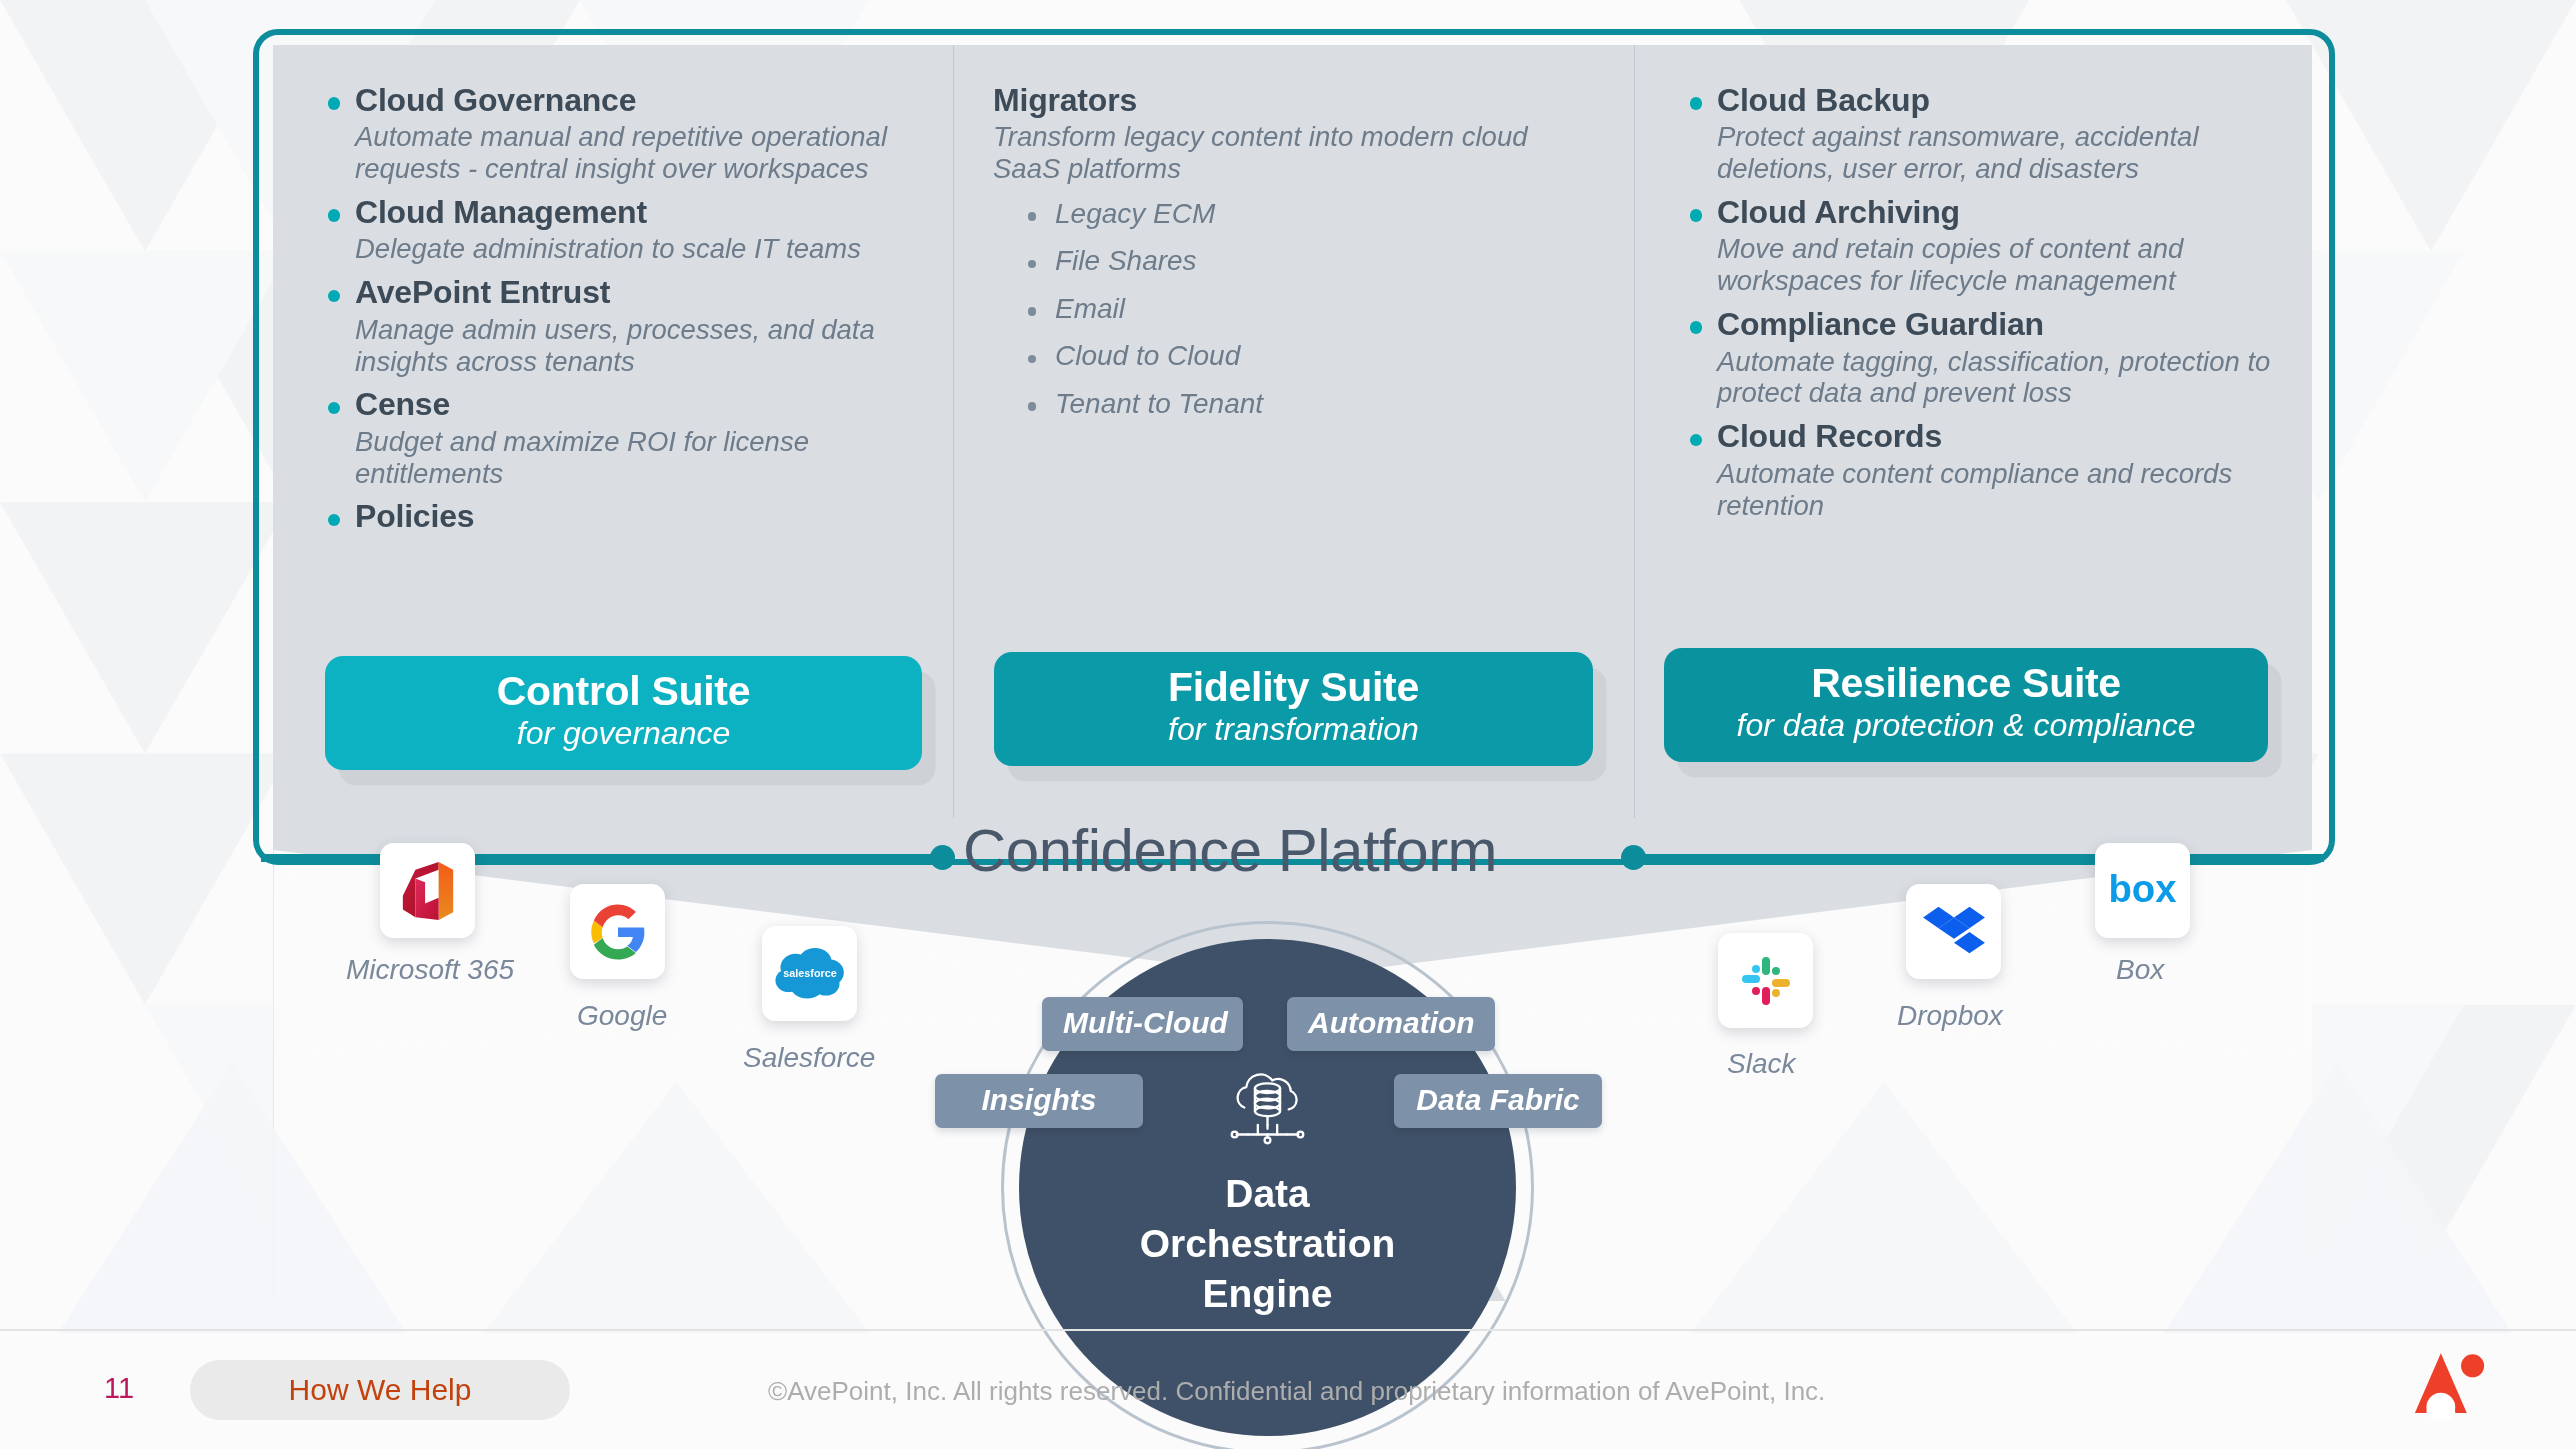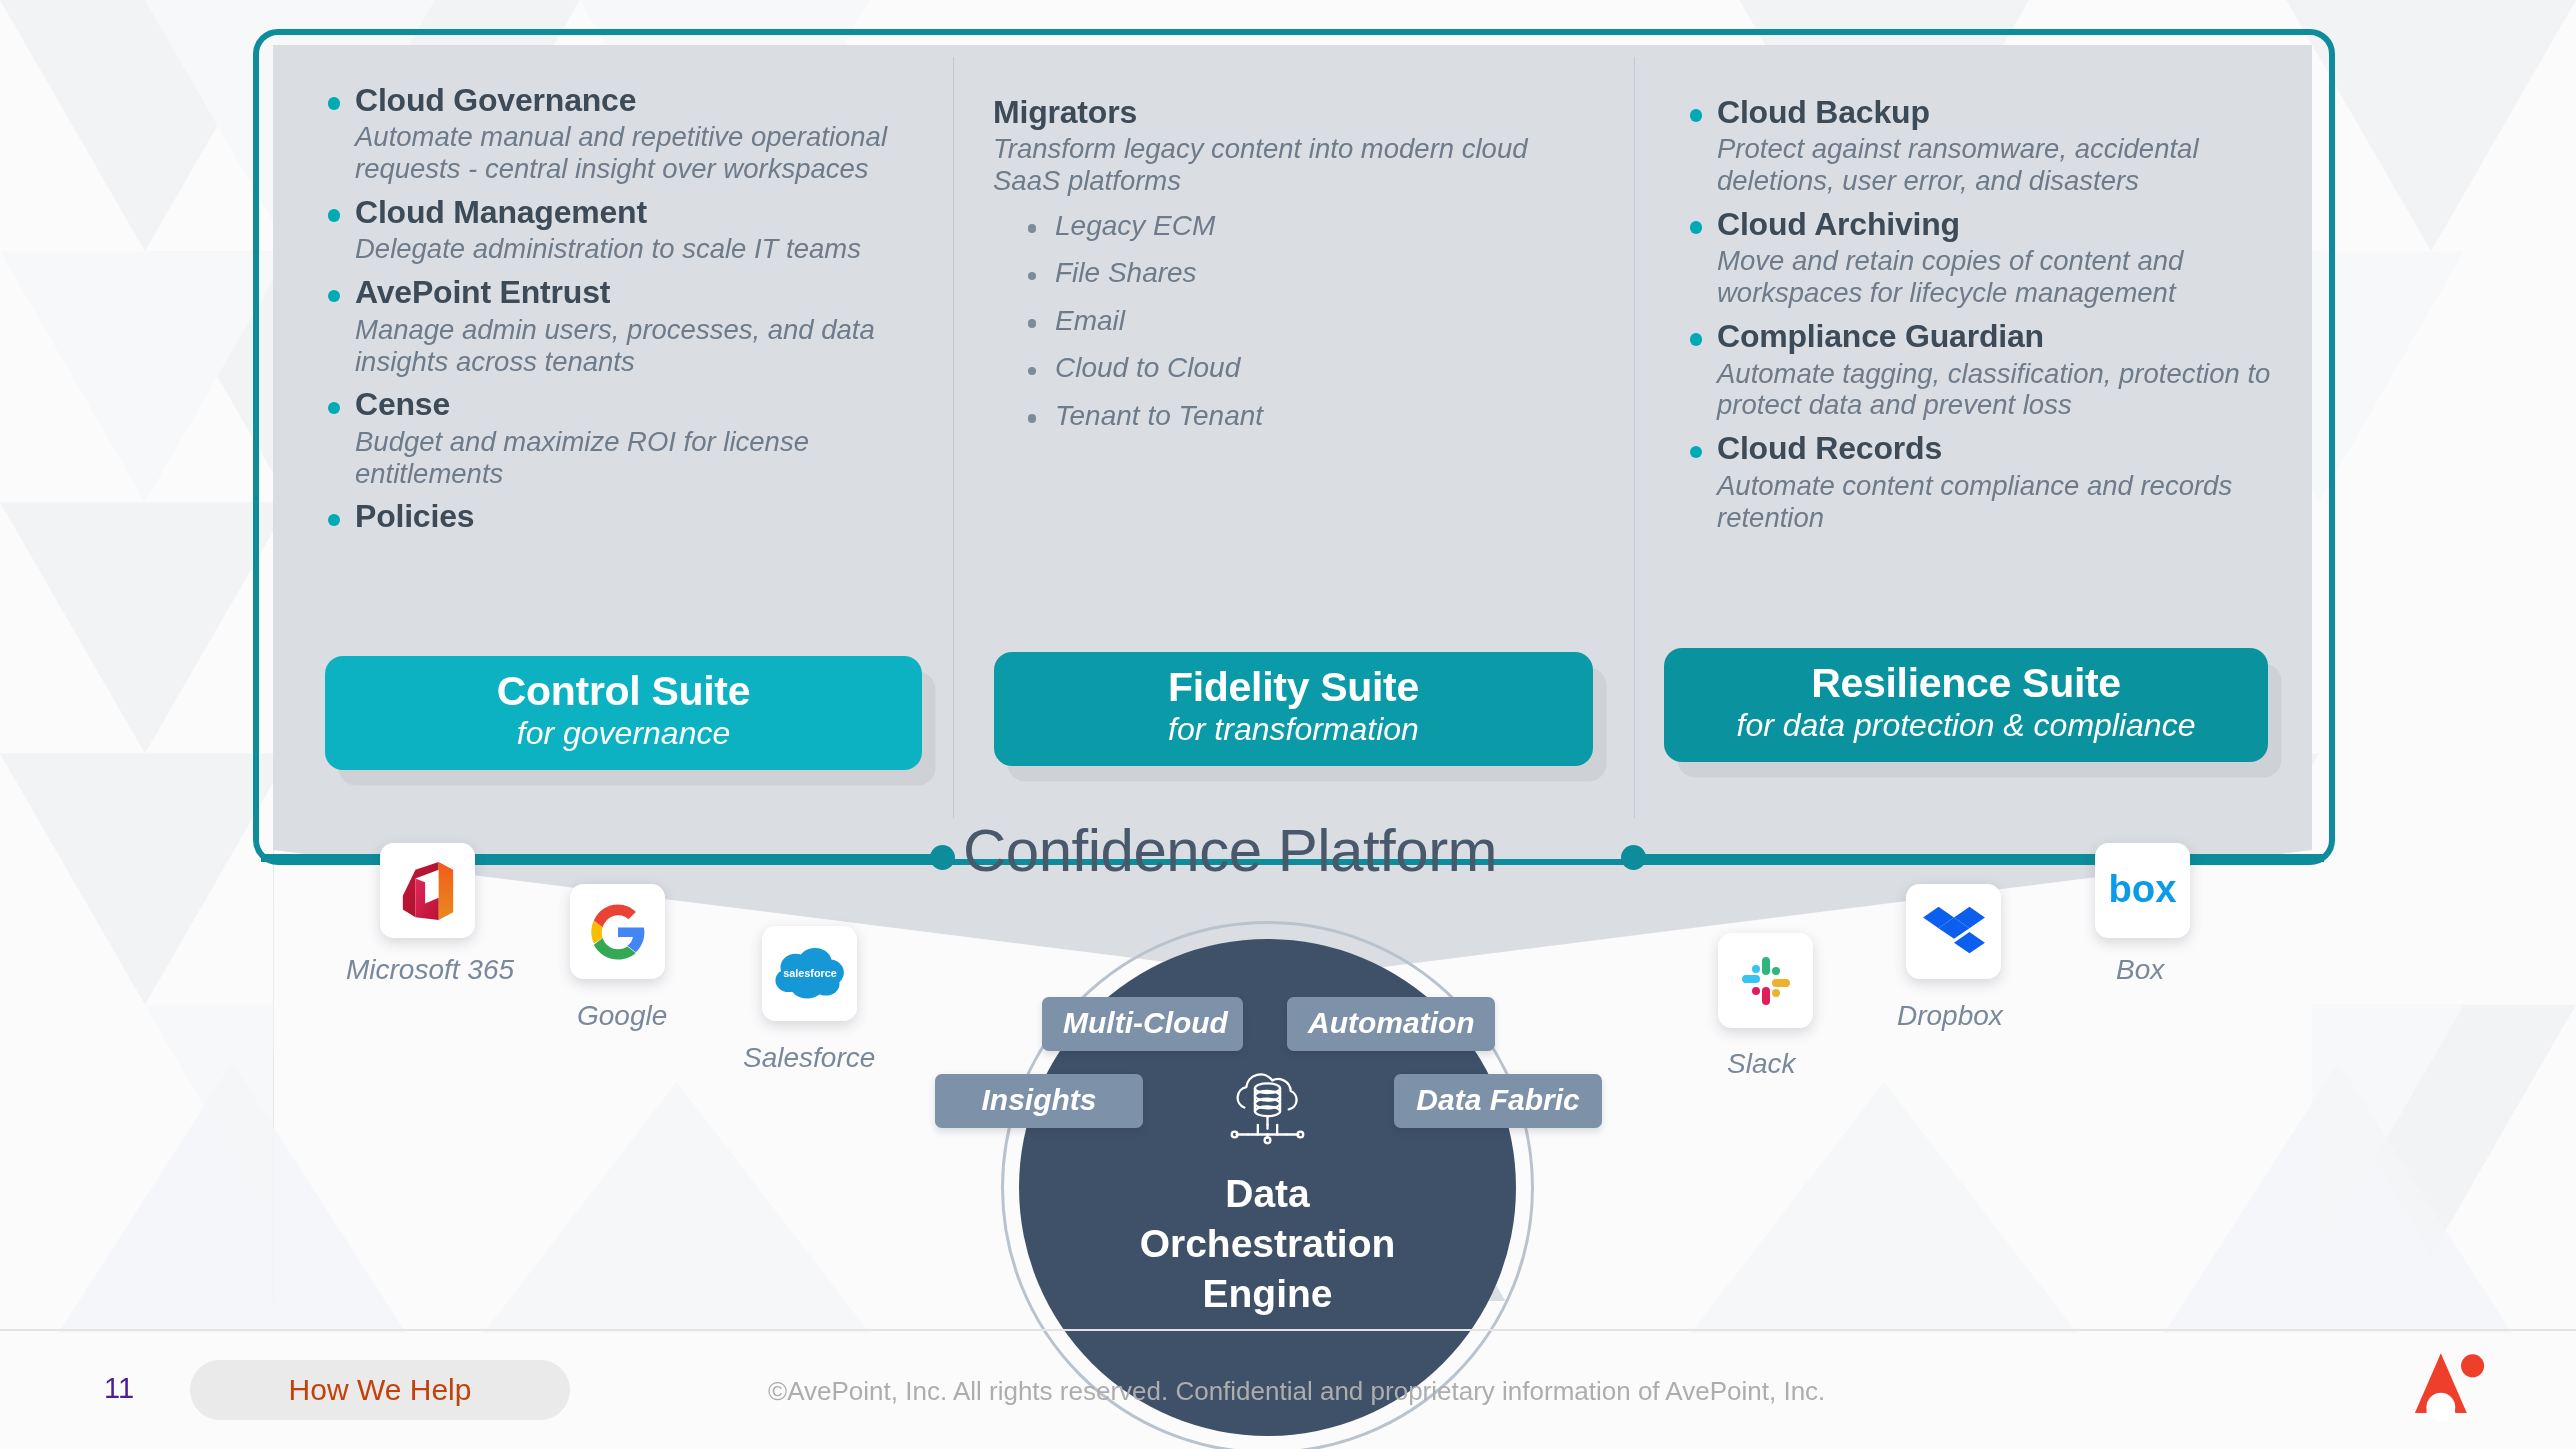--- a/index.html
+++ b/index.html
@@ -42,21 +42,21 @@
     left: 273px; top: 45px;
     width: 2042px; height: 773px;
     display: flex;
     z-index: 8;
   }
   .col {
     position: relative;
     flex: 1 1 0;
     padding: 19.3px 0 0 0;
   }
-  .col + .col { border-left: 1.9px solid #c3c8cf; margin-top: 12px; }
+  .col + .col { border-left: 1.9px solid #c3c8cf; }
 
   .col-inner { padding: 17.4px 33px 0 39px; }
 
   ul.feat { list-style: none; }
   ul.feat > li { position: relative; padding-left: 43px; margin-bottom: 8.7px; }
   ul.feat > li::before {
     content: "";
     position: absolute;
     left: 15.5px; top: 15.5px;
     width: 12.6px; height: 12.6px;
@@ -193,21 +193,21 @@
   
   .footer-rule {
     position: absolute;
     left: 0; top: 1329px;
     width: 2576px; height: 1.9px;
     background: #e3e3e3;
     z-index: 20;
   }
   .pagenum {
     position: absolute; left: 104px; top: 1372px;
-    font-size: 29px; color: #4c1d95; z-index: 21;
+    font-size: 29px; color: #be185d; z-index: 21;
   }
   .how-pill {
     position: absolute; left: 190px; top: 1360px;
     width: 380px; height: 60px;
     background: #eaeaea;
     border-radius: 30px;
     z-index: 21;
     display:flex; align-items:center; justify-content:center;
     font-size: 30px; color: #c2410c;
   }

